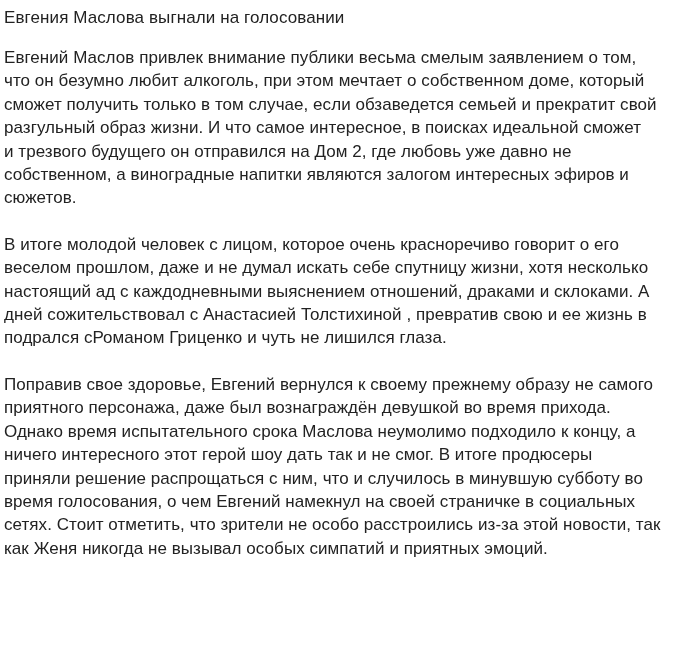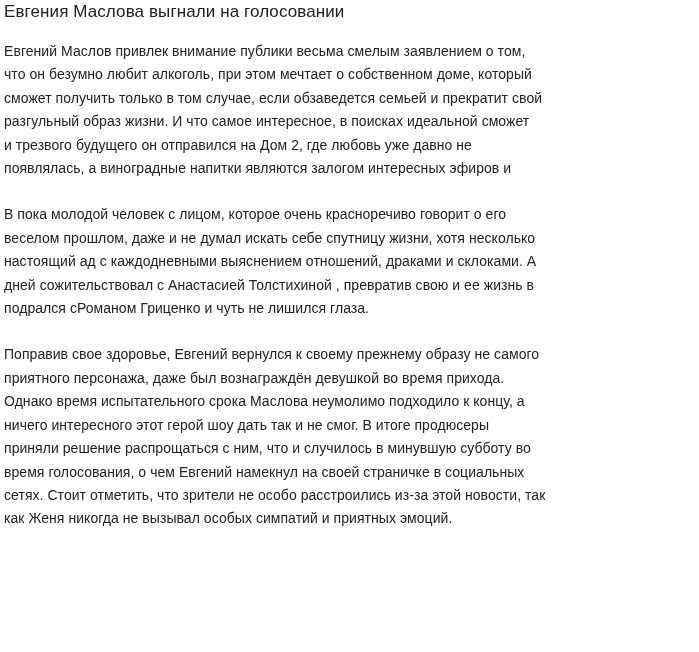--- a/index.html
+++ b/index.html
@@ -16,26 +16,26 @@
   }
   .article {
     padding: 0 0 0 4px;
     width: 690px;
   }
   .article-title {
     font-size: 17px;
     font-weight: normal;
     line-height: 20px;
     margin: 0;
-    padding-top: 2px;
+    padding-top: 8px;
     height: 38px;
     letter-spacing: 0.1px;
   }
   .paragraph {
-    font-size: 14px;
+    font-size: 17px;
     line-height: 23.4px;
     margin: 0 0 23px 0;
     letter-spacing: 0.05px;
   }
   .paragraph .line {
     display: block;
     white-space: nowrap;
   }
 </style>
 </head>
@@ -43,25 +43,26 @@
 
 <div class="article">
   <h1 class="article-title">Евгения Маслова выгнали на голосовании</h1>
 
   <p class="paragraph">
     <span class="line">Евгений Маслов привлек внимание публики весьма смелым заявлением о том,</span>
     <span class="line">что он безумно любит алкоголь, при этом мечтает о собственном доме, который</span>
     <span class="line">сможет получить только в том случае, если обзаведется семьей и прекратит свой</span>
     <span class="line">разгульный образ жизни. И что самое интересное, в поисках идеальной сможет</span>
     <span class="line">и трезвого будущего он отправился на Дом 2, где любовь уже давно не</span>
-    <span class="line">появлялась, а виноградные напитки являются залогом интересных эфиров и</span>
+    <span class="line">собственном, а виноградные напитки являются залогом интересных эфиров и</span>
+    <span class="line">сюжетов.</span>
   </p>
 
   <p class="paragraph">
-    <span class="line">В пока молодой человек с лицом, которое очень красноречиво говорит о его</span>
+    <span class="line">В итоге молодой человек с лицом, которое очень красноречиво говорит о его</span>
     <span class="line">веселом прошлом, даже и не думал искать себе спутницу жизни, хотя несколько</span>
     <span class="line">настоящий ад с каждодневными выяснением отношений, драками и склоками. А</span>
     <span class="line">дней сожительствовал с Анастасией Толстихиной , превратив свою и ее жизнь в</span>
     <span class="line">подрался сРоманом Гриценко и чуть не лишился глаза.</span>
   </p>
 
   <p class="paragraph">
     <span class="line">Поправив свое здоровье, Евгений вернулся к своему прежнему образу не самого</span>
     <span class="line">приятного персонажа, даже был вознаграждён девушкой во время прихода.</span>
     <span class="line">Однако время испытательного срока Маслова неумолимо подходило к концу, а</span>

